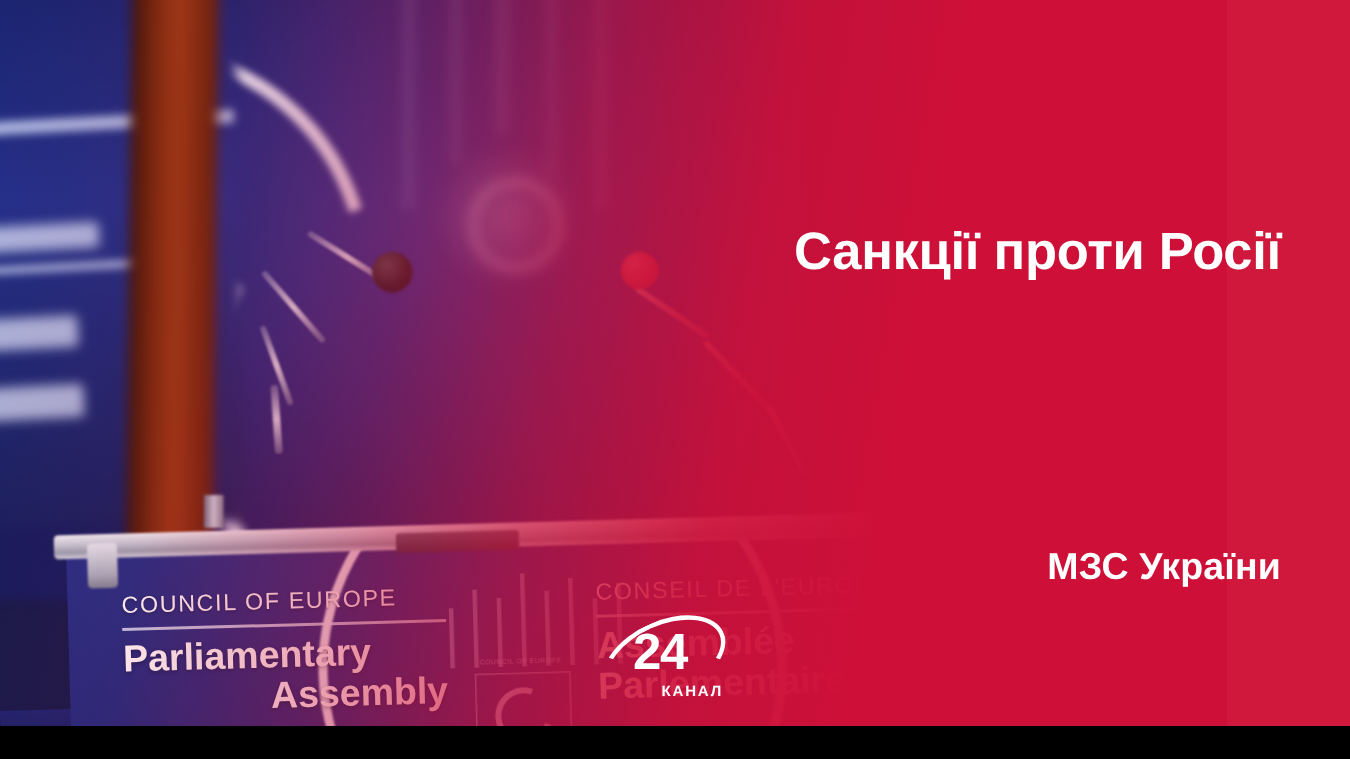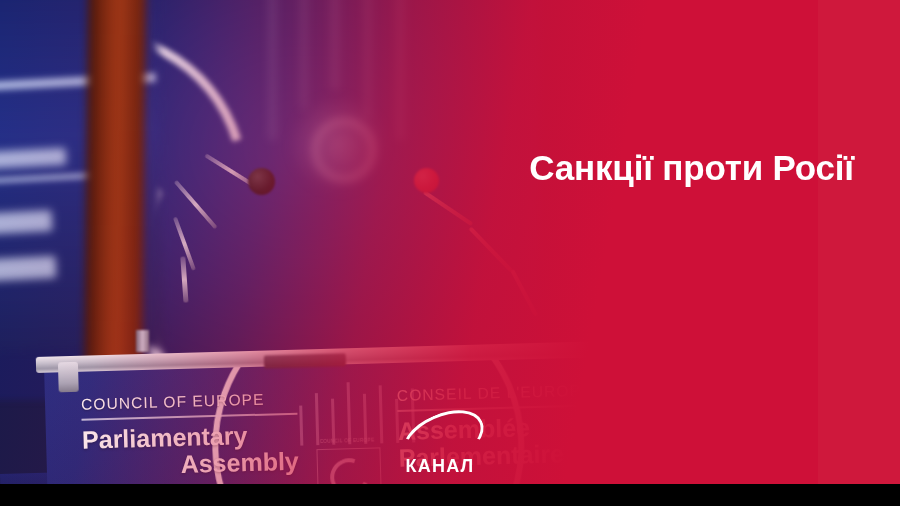--- a/index.html
+++ b/index.html
@@ -422,22 +422,22 @@
     text-align: center;
     font-size: 34px;
     font-weight: 700;
     line-height: 1;
     letter-spacing: -1px;
   }
   .logo24-word {
     position: absolute;
     left: 0; top: 44px;
     width: 84px;
-    text-align: center;
-    font-size: 18px;
+    text-align: right;
+    font-size: 10px;
     font-weight: 700;
     letter-spacing: 1.2px;
   }
 </style>
 </head>
 <body>
 
 <div class="stage">
 
   <div class="photo-layer">
@@ -525,19 +525,21 @@
   </div>
 
   <div class="red-overlay">
     <div class="red-overlay-band"></div>
   </div>
 
   <div class="headline">
     <div>Санкції проти Росії</div>
   </div>
 
+  <div class="attribution">МЗС України</div>
 
   <div class="logo24">
     <div class="logo24-arc"></div>
+    <div class="logo24-num">24</div>
     <div class="logo24-word">КАНАЛ</div>
   </div>
 
 </div>
 
 </body></html>

